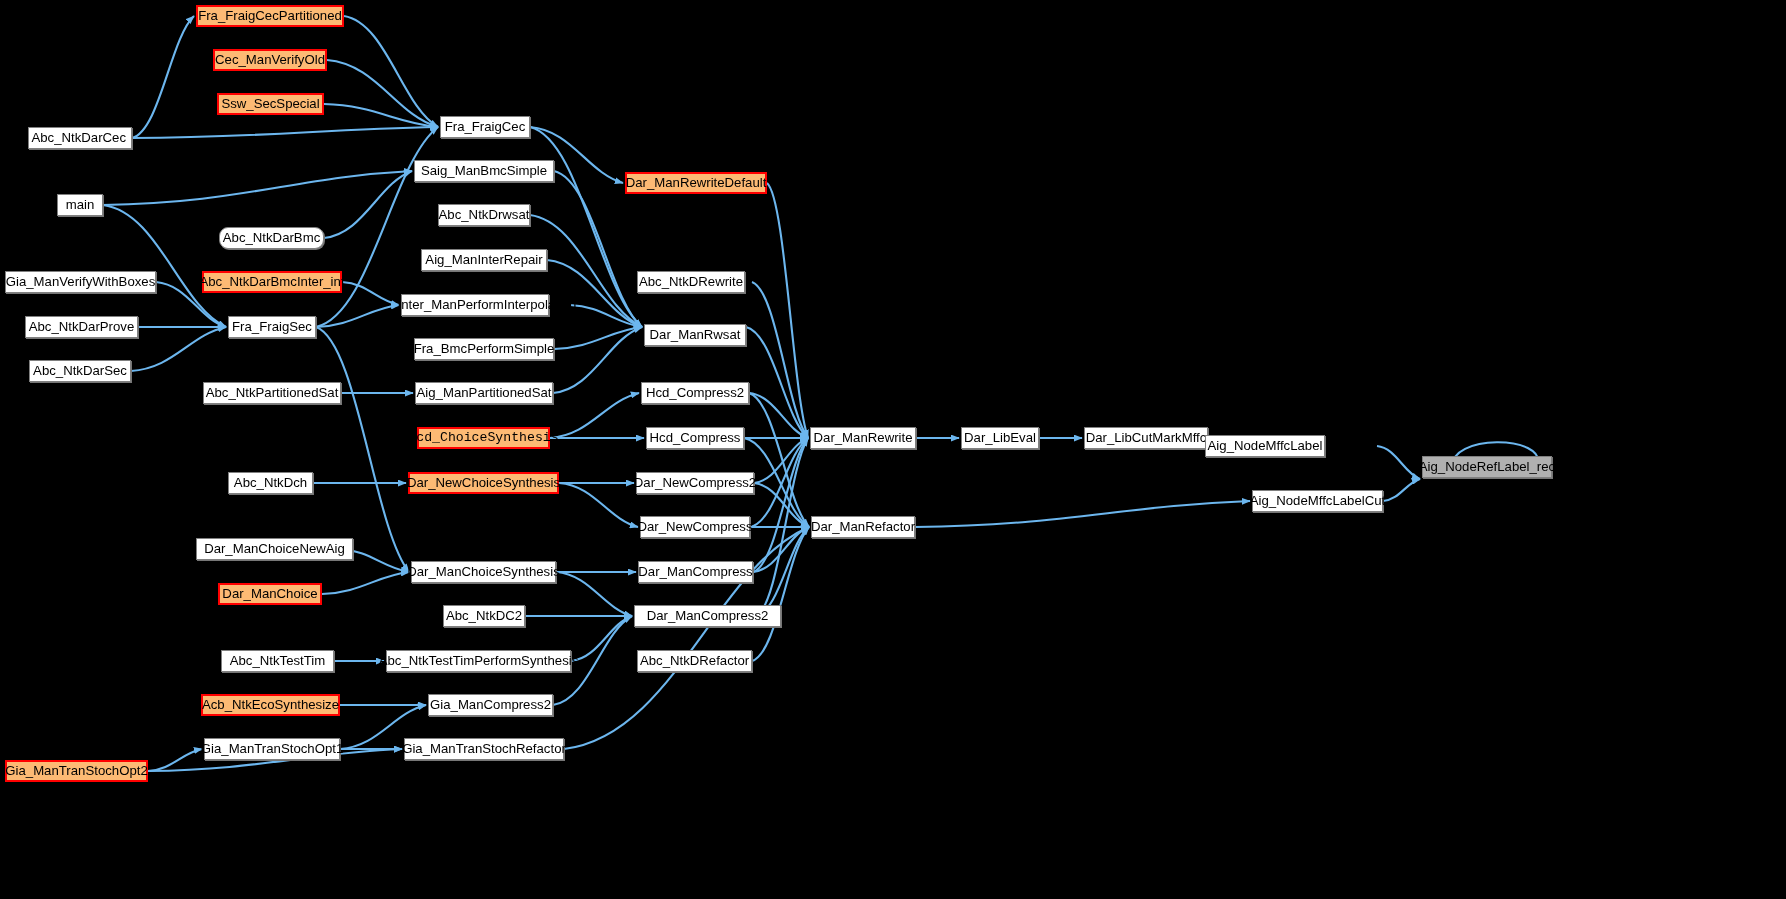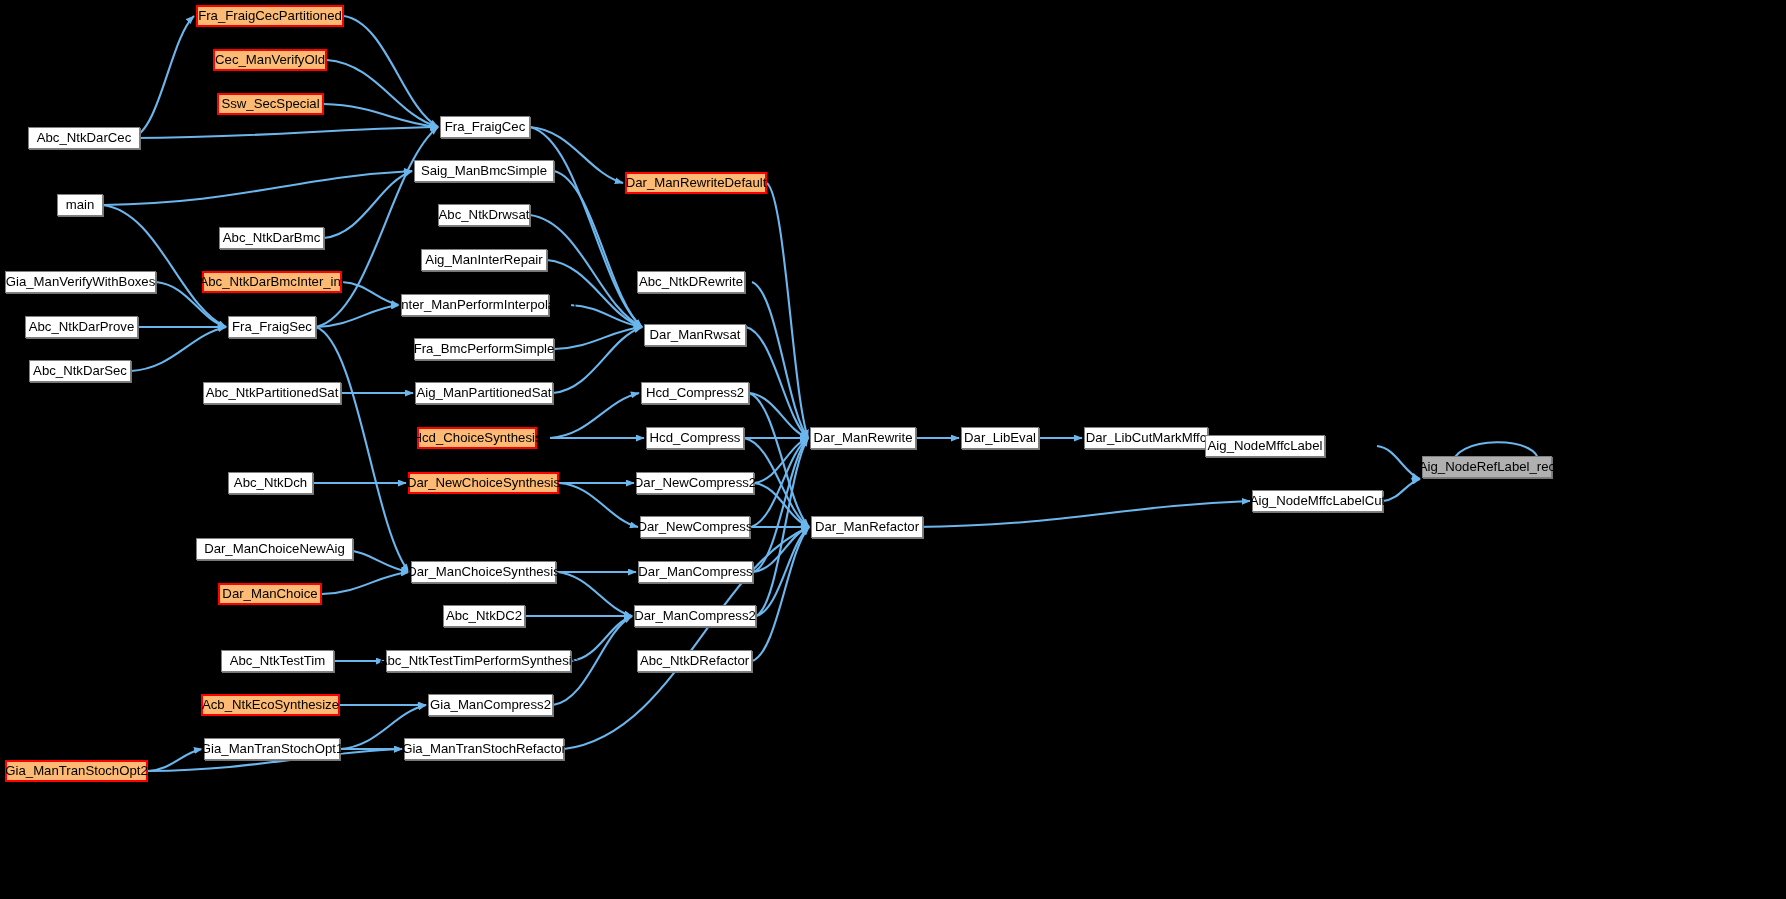--- a/index.html
+++ b/index.html
@@ -135,39 +135,39 @@
   <div id="nodes">
       <div class="node hl" style="left: 196px; top: 5px; width: 148px;">
         <span class="node-label">Fra_FraigCecPartitioned</span>
       </div>
       <div class="node hl" style="left: 213px; top: 49px; width: 114px;">
         <span class="node-label">Cec_ManVerifyOld</span>
       </div>
       <div class="node hl" style="left: 217px; top: 93px; width: 107px;">
         <span class="node-label">Ssw_SecSpecial</span>
       </div>
-      <div class="node plain" style="left: 28px; top: 127px; width: 112px;">
+      <div class="node plain" style="left: 28px; top: 127px; width: 104px; justify-content: flex-end;">
         <span class="node-label">Abc_NtkDarCec</span>
       </div>
       <div class="node plain" style="left: 440px; top: 116px; width: 90px;">
         <span class="node-label">Fra_FraigCec</span>
       </div>
       <div class="node plain" style="left: 414px; top: 160px; width: 140px;">
         <span class="node-label">Saig_ManBmcSimple</span>
       </div>
       <div class="node hl" style="left: 625px; top: 172px; width: 142px;">
         <span class="node-label">Dar_ManRewriteDefault</span>
       </div>
       <div class="node plain" style="left: 57px; top: 194px; width: 46px;">
         <span class="node-label">main</span>
       </div>
       <div class="node plain" style="left: 438px; top: 204px; width: 92px;">
         <span class="node-label">Abc_NtkDrwsat</span>
       </div>
-      <div class="node plain" style="left: 219px; top: 227px; width: 105px;">
+      <div class="node plain" style="left: 219px; top: 227px; width: 105px; border-radius: 9px;">
         <span class="node-label">Abc_NtkDarBmc</span>
       </div>
       <div class="node plain" style="left: 421px; top: 249px; width: 126px;">
         <span class="node-label">Aig_ManInterRepair</span>
       </div>
       <div class="node plain" style="left: 5px; top: 271px; width: 151px;">
         <span class="node-label">Gia_ManVerifyWithBoxes</span>
       </div>
       <div class="node hl" style="left: 202px; top: 271px; width: 140px;">
         <span class="node-label">Abc_NtkDarBmcInter_int</span>
@@ -195,21 +195,21 @@
       </div>
       <div class="node plain" style="left: 203px; top: 382px; width: 138px;">
         <span class="node-label">Abc_NtkPartitionedSat</span>
       </div>
       <div class="node plain" style="left: 415px; top: 382px; width: 138px;">
         <span class="node-label">Aig_ManPartitionedSat</span>
       </div>
       <div class="node plain" style="left: 641px; top: 382px; width: 108px;">
         <span class="node-label">Hcd_Compress2</span>
       </div>
-      <div class="node hl" style="left: 417px; top: 427px; width: 120px;">
+      <div class="node hl" style="left: 417px; top: 427px; width: 133px; font-family: Liberation Mono, monospace;">
         <span class="node-label">Hcd_ChoiceSynthesis</span>
       </div>
       <div class="node plain" style="left: 646px; top: 427px; width: 98px;">
         <span class="node-label">Hcd_Compress</span>
       </div>
       <div class="node plain" style="left: 810px; top: 427px; width: 106px;">
         <span class="node-label">Dar_ManRewrite</span>
       </div>
       <div class="node plain" style="left: 961px; top: 427px; width: 78px;">
         <span class="node-label">Dar_LibEval</span>
@@ -231,39 +231,39 @@
       </div>
       <div class="node plain" style="left: 228px; top: 472px; width: 85px;">
         <span class="node-label">Abc_NtkDch</span>
       </div>
       <div class="node plain" style="left: 1252px; top: 490px; width: 131px;">
         <span class="node-label">Aig_NodeMffcLabelCut</span>
       </div>
       <div class="node plain" style="left: 640px; top: 516px; width: 110px;">
         <span class="node-label">Dar_NewCompress</span>
       </div>
-      <div class="node plain" style="left: 811px; top: 516px; width: 112px;">
+      <div class="node plain" style="left: 811px; top: 516px; width: 104px;">
         <span class="node-label">Dar_ManRefactor</span>
       </div>
       <div class="node plain" style="left: 196px; top: 538px; width: 157px;">
         <span class="node-label">Dar_ManChoiceNewAig</span>
       </div>
       <div class="node plain" style="left: 411px; top: 561px; width: 145px;">
         <span class="node-label">Dar_ManChoiceSynthesis</span>
       </div>
       <div class="node plain" style="left: 638px; top: 561px; width: 115px;">
         <span class="node-label">Dar_ManCompress</span>
       </div>
       <div class="node hl" style="left: 218px; top: 583px; width: 104px;">
         <span class="node-label">Dar_ManChoice</span>
       </div>
       <div class="node plain" style="left: 443px; top: 605px; width: 82px;">
         <span class="node-label">Abc_NtkDC2</span>
       </div>
-      <div class="node plain" style="left: 634px; top: 605px; width: 122px;">
+      <div class="node plain" style="left: 634px; top: 605px; width: 147px;">
         <span class="node-label">Dar_ManCompress2</span>
       </div>
       <div class="node plain" style="left: 221px; top: 650px; width: 113px;">
         <span class="node-label">Abc_NtkTestTim</span>
       </div>
       <div class="node plain" style="left: 386px; top: 650px; width: 185px;">
         <span class="node-label">Abc_NtkTestTimPerformSynthesis</span>
       </div>
       <div class="node plain" style="left: 637px; top: 650px; width: 115px;">
         <span class="node-label">Abc_NtkDRefactor</span>

